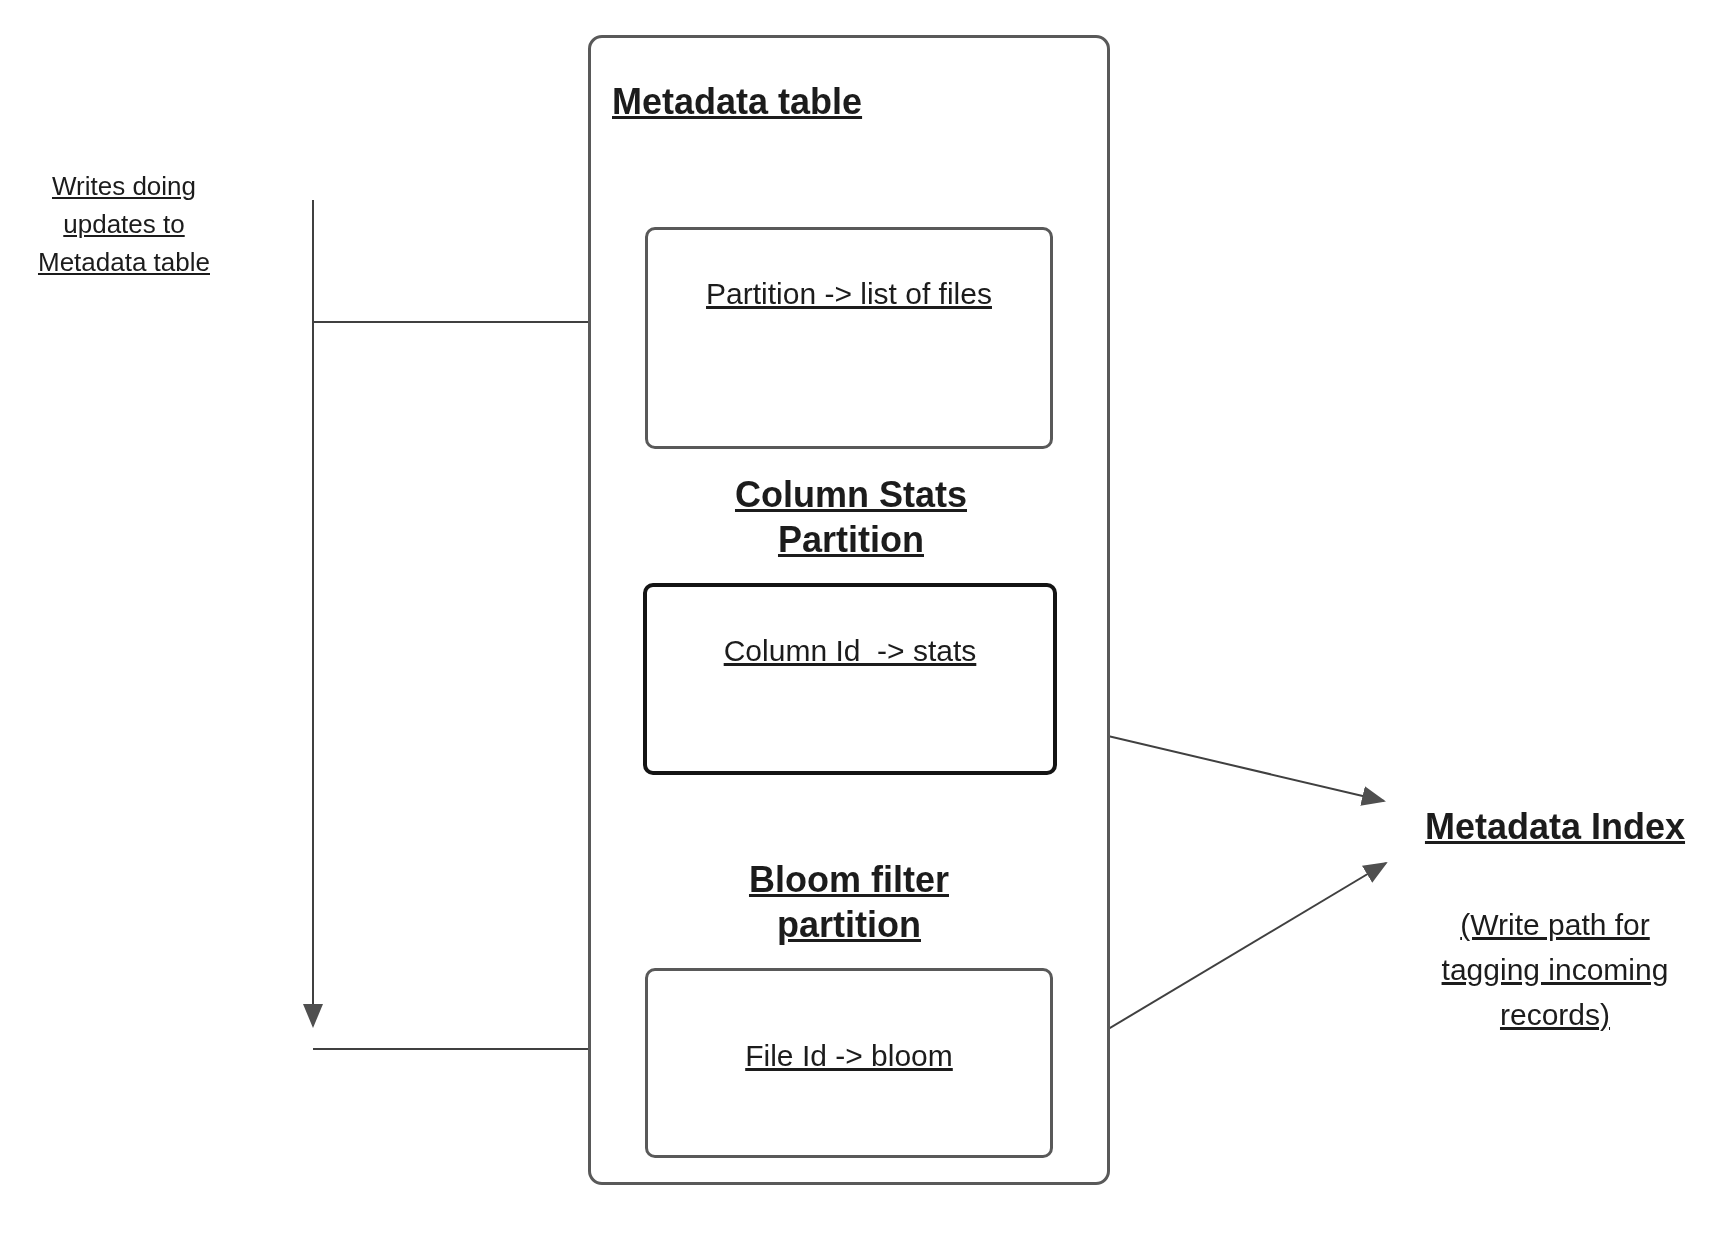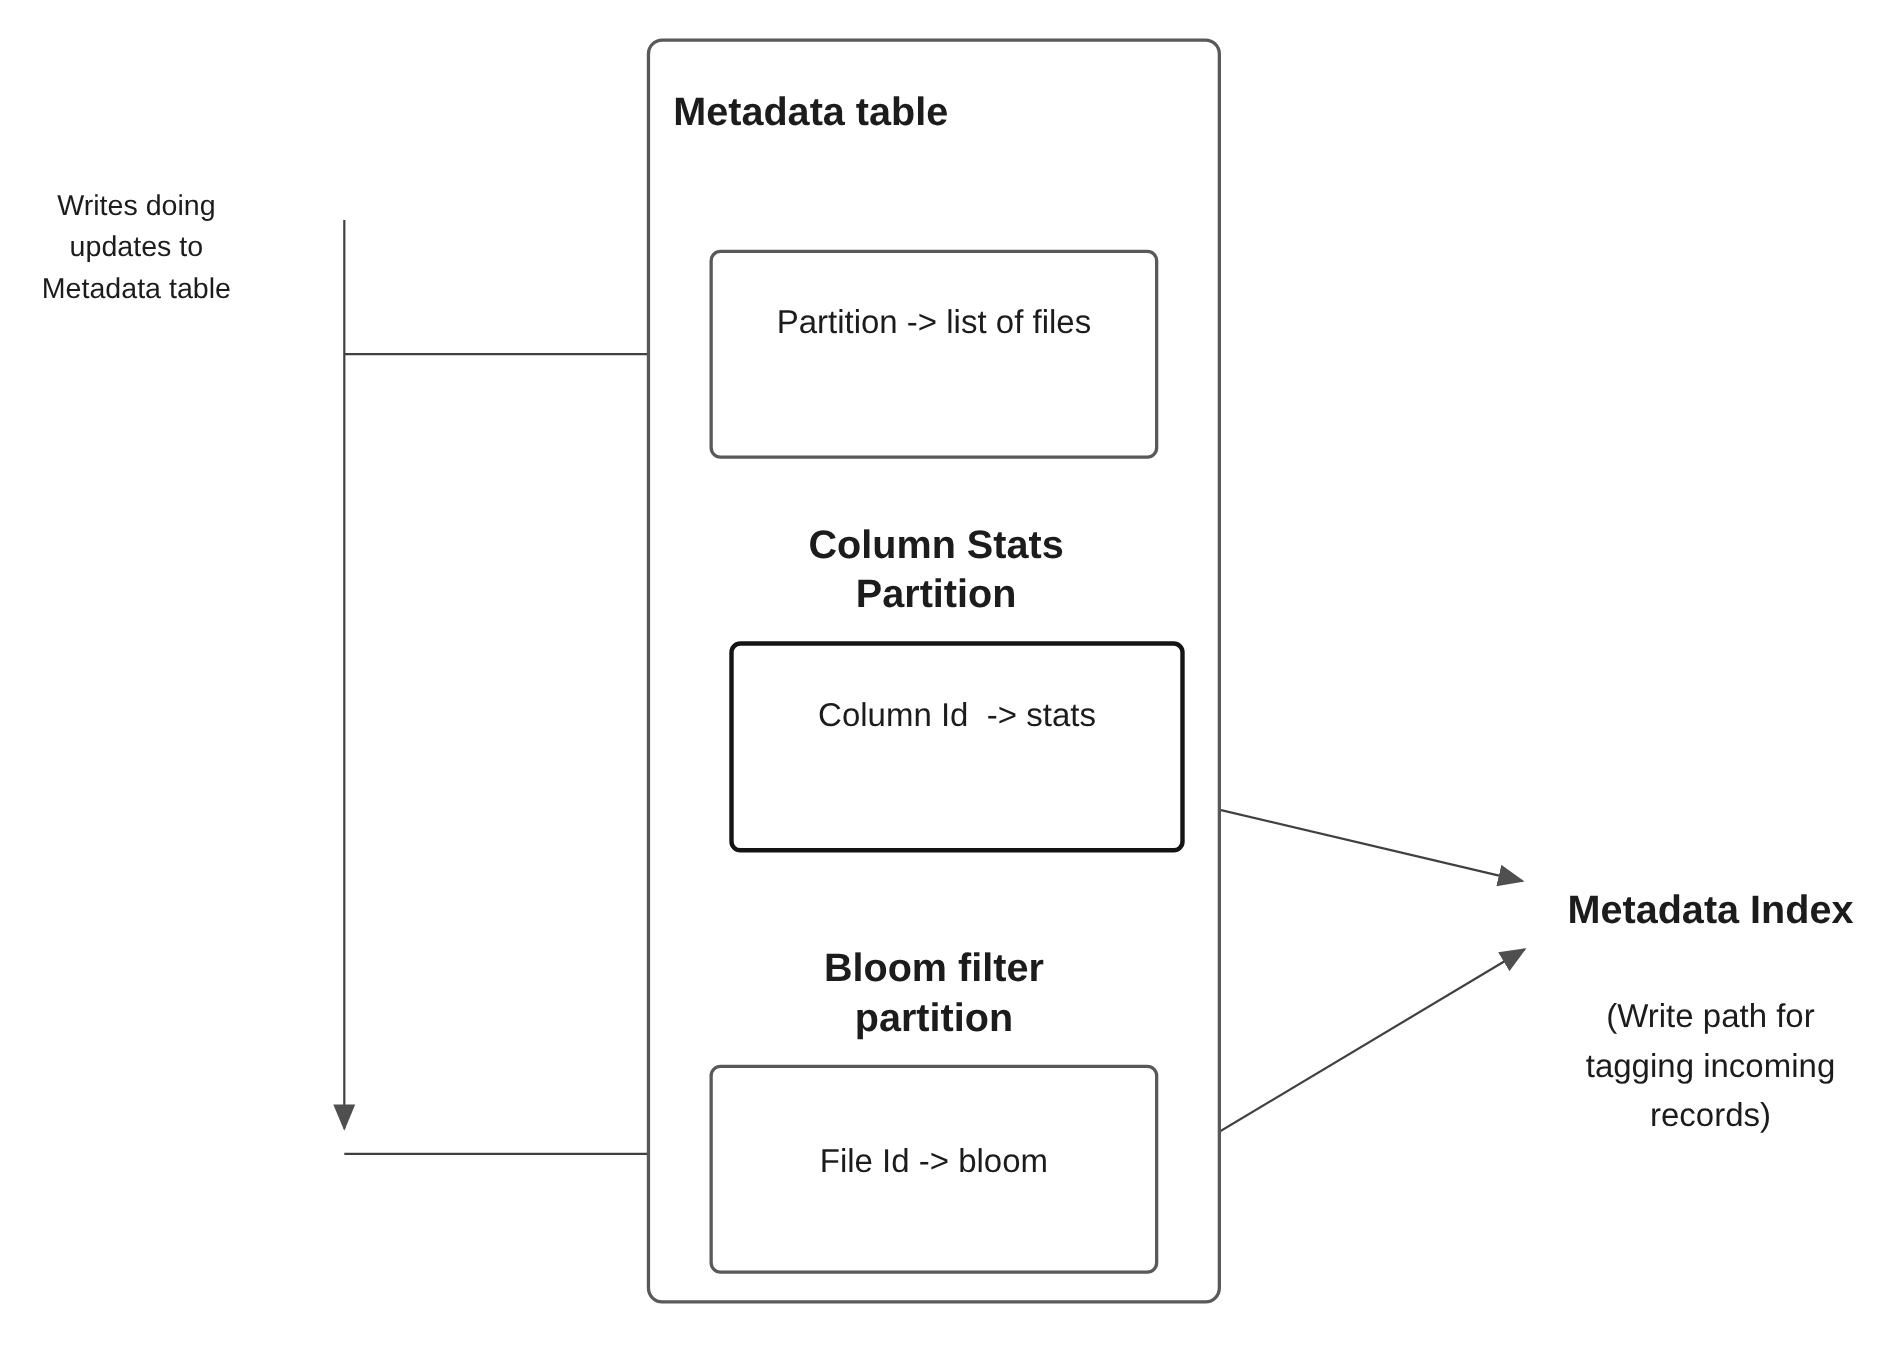--- a/index.html
+++ b/index.html
@@ -11,21 +11,21 @@
   }
   html,body{margin:0;padding:0;background:var(--bg);}
   .canvas{
     position:relative;
     width:1718px;height:1244px;
     background:var(--bg);
     overflow:hidden;
     font-family:"Liberation Sans", sans-serif;
     color:var(--text);
   }
-  .abs{position:absolute;}
+  .abs{position:absolute;text-decoration:underline;}
   .connectors{position:absolute;left:0;top:0;pointer-events:none;}
 
   
   .outer-box{
     left:588px;top:35px;width:522px;height:1150px;
     border:3px solid var(--box-border);
     border-radius:14px;
     box-sizing:border-box;
     background:var(--bg);
   }
@@ -35,26 +35,25 @@
     box-sizing:border-box;
     background:var(--bg);
     display:flex;
     flex-direction:column;
     align-items:center;
     justify-content:flex-start;
     font-size:30px;
     line-height:40px;
     color:var(--text);
   }
-  .files-box{left:645px;top:227px;width:408px;height:190px;padding-top:44px;}
+  .files-box{left:645px;top:227px;width:408px;height:222px;padding-top:44px;}
   .stats-box{
     left:643px;top:583px;width:414px;height:192px;padding-top:44px;
     border:4px solid var(--stats-border);
     text-align:center;
-    margin-left:20px;
   }
   .bloom-box{left:645px;top:968px;width:408px;height:190px;padding-top:65px;}
   .stats-box .line{white-space:pre;}
 
   
   .note{
     left:0;top:167px;width:248px;
     font-size:26px;line-height:38px;
     text-align:center;
     white-space:pre-line;

